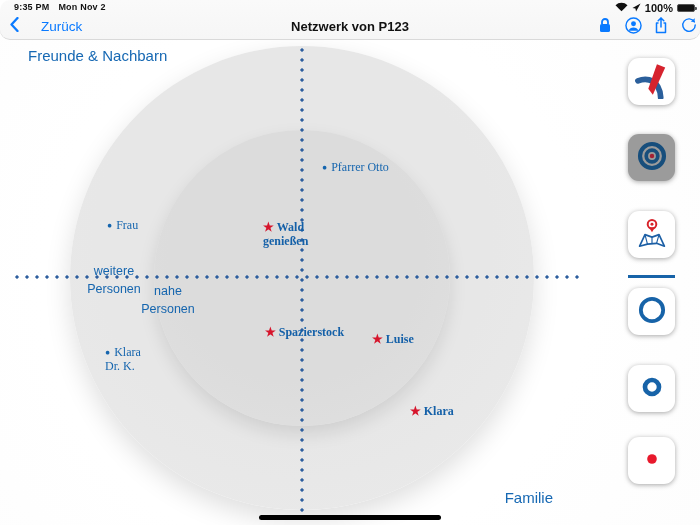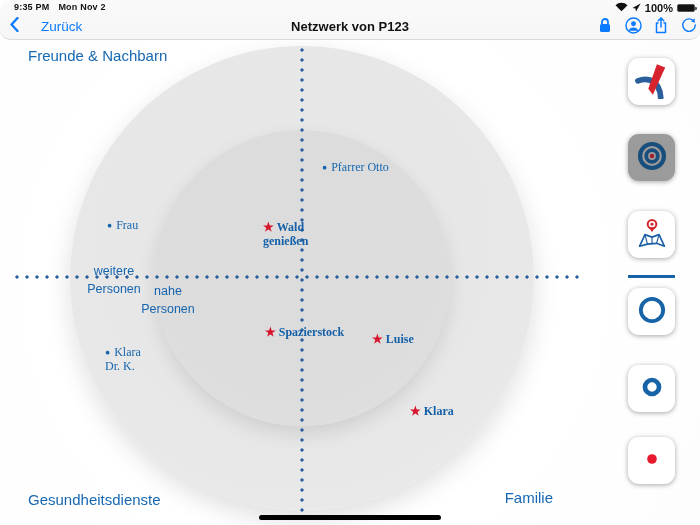--- a/index.html
+++ b/index.html
@@ -158,21 +158,20 @@
 
 <div class="map">
   <div class="ring ring-outer"></div>
   <div class="ring ring-middle"></div>
 
   <div class="dotline h"></div>
   <div class="dotline v"></div>
 
 
   <div class="quad-label quad-tl">Freunde &amp; Nachbarn</div>
-  <div class="quad-label quad-bl">Gesundheitsdienste</div>
   <div class="quad-label quad-br">Familie</div>
 
   <div class="markers-layer">
       <div class="marker person" style="left: 322px; top: 121px;"><span class="micon">●</span><span>Pfarrer Otto</span></div>
       <div class="marker person" style="left: 107px; top: 179px;"><span class="micon">●</span><span>Frau</span></div>
       <div class="marker person" style="left: 105px; top: 306px;"><span class="micon">●</span><span>Klara
 Dr. K.</span></div>
       <div class="marker star" style="left: 263px; top: 181px;"><span class="micon">★</span><span>Wald
 genießen</span></div>
       <div class="marker star" style="left: 265px; top: 261px; margin-top: 25px;"><span class="micon">★</span><span>Spazierstock</span></div>

